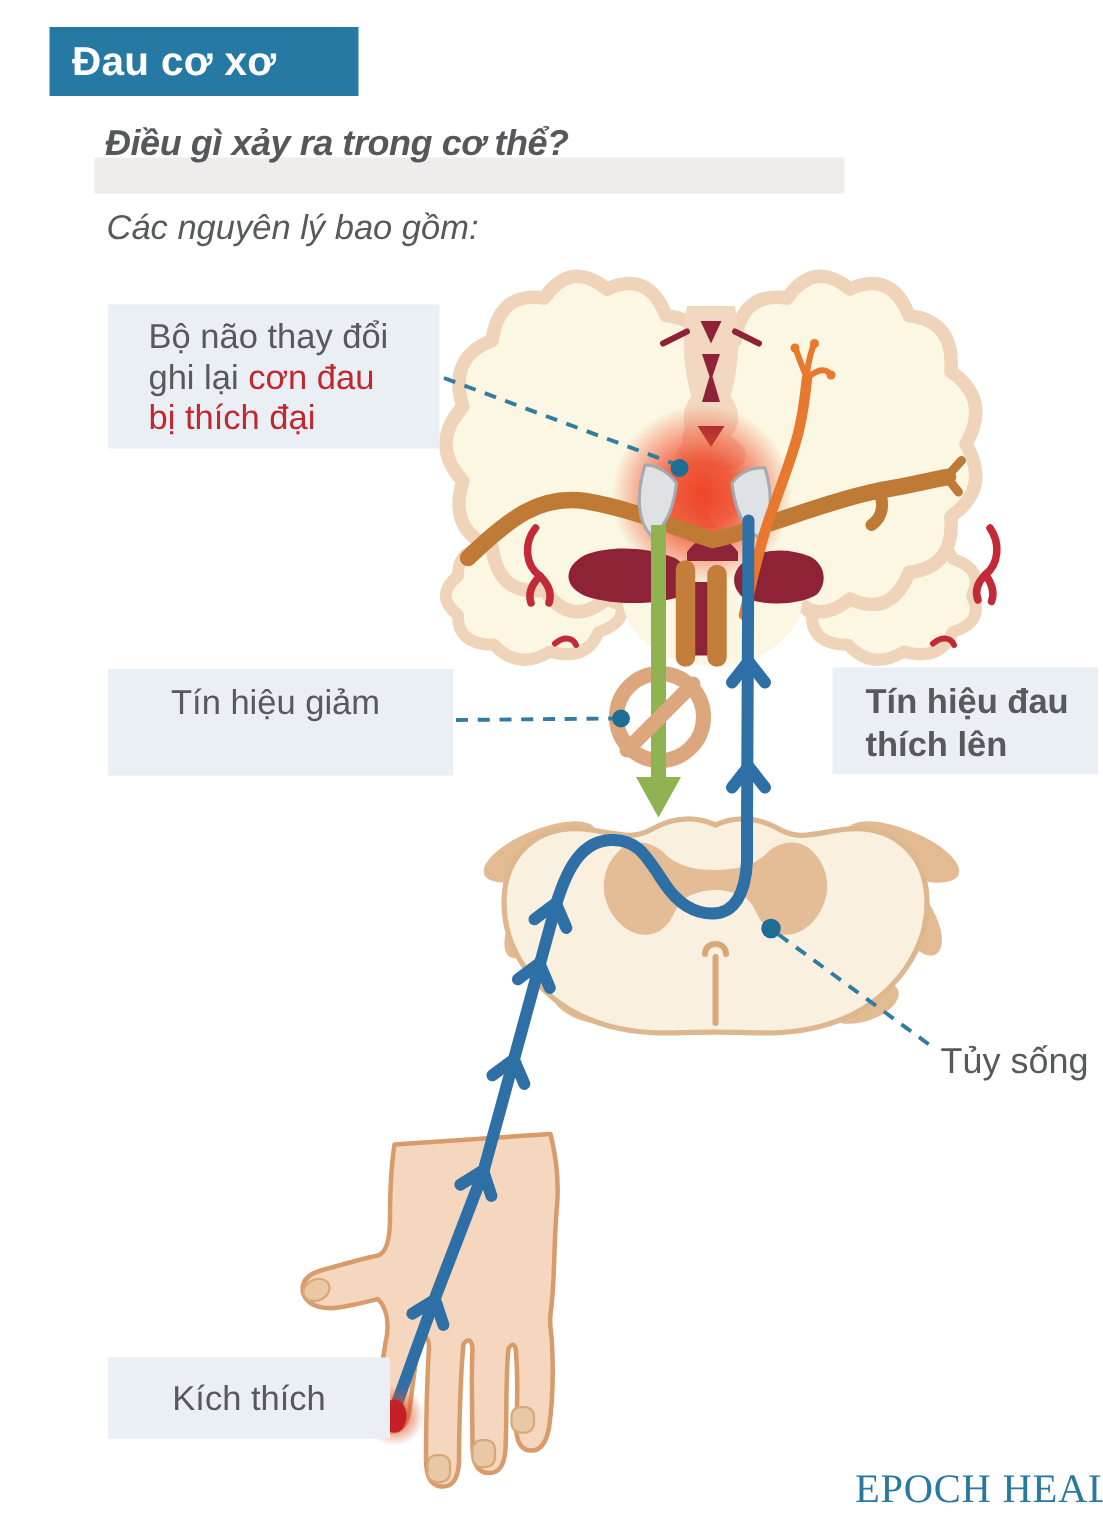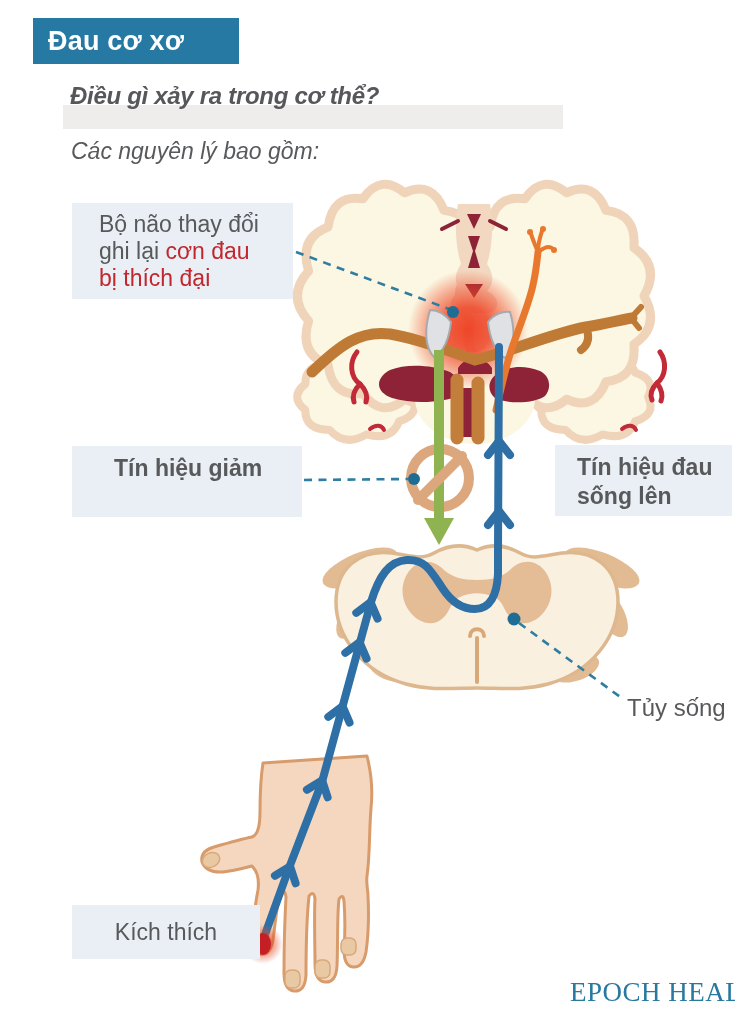--- a/index.html
+++ b/index.html
@@ -18,21 +18,21 @@
   .title{
     left:40px;top:82px;font-size:24px;font-weight:bold;font-style:italic;
     color:#56575A;white-space:nowrap;letter-spacing:-.3px;
   }
   .subtitle{left:41px;top:138px;font-size:23px;font-style:italic;color:#58595B;white-space:nowrap;}
   .callout{
     background:var(--callout-bg,#E9EFF4);box-sizing:border-box;font-size:23px;color:#58595B;
   }
   .co-brain{left:42px;top:203px;width:221px;height:96px;padding:8px 20px 8px 27px;line-height:1.18;}
   .co-brain .hl{color:var(--highlight-text,#C1272D);}
-  .co-left{left:42px;top:446px;width:230px;height:71px;padding:8px 0 0 42px;line-height:1.25;font-weight:bold;}
+  .co-left{left:42px;top:446px;width:230px;height:71px;padding:8px 0 0 42px;line-height:1.25;}
   .co-right{left:525px;top:445px;width:177px;height:71px;padding:8px 0 0 22px;line-height:1.25;font-weight:bold;}
   .plain-label{font-size:24px;color:#58595B;white-space:nowrap;text-align:center;}
   .lbl-spine{left:597px;top:694px;}
   .co-stimulus{left:42px;top:905px;width:188px;height:54px;line-height:54px;text-align:center;}
   .brand{
     left:540px;top:977px;width:170px;text-align:right;
     font-family:"Liberation Serif","DejaVu Serif",serif;font-size:27px;
     color:var(--brand-text,#2878A0);letter-spacing:.5px;white-space:nowrap;
   }
 </style>
@@ -214,21 +214,21 @@
   <div class="abs callout co-brain">
     <span>Bộ não thay đổi ghi lại </span><span class="hl">cơn đau bị thích đại</span>
   </div>
 
   <div class="abs callout co-left">
     <div>Tín hiệu giảm</div>
   </div>
 
   <div class="abs callout co-right">
     <div>Tín hiệu đau</div>
-    <div>sống lên</div>
+    <div>thích lên</div>
   </div>
 
   <div class="abs plain-label lbl-spine">Tủy sống</div>
 
   <div class="abs callout co-stimulus">Kích thích</div>
 
   <div class="abs brand">EPOCH HEALTH</div>
 </div>
 
 </body></html>

